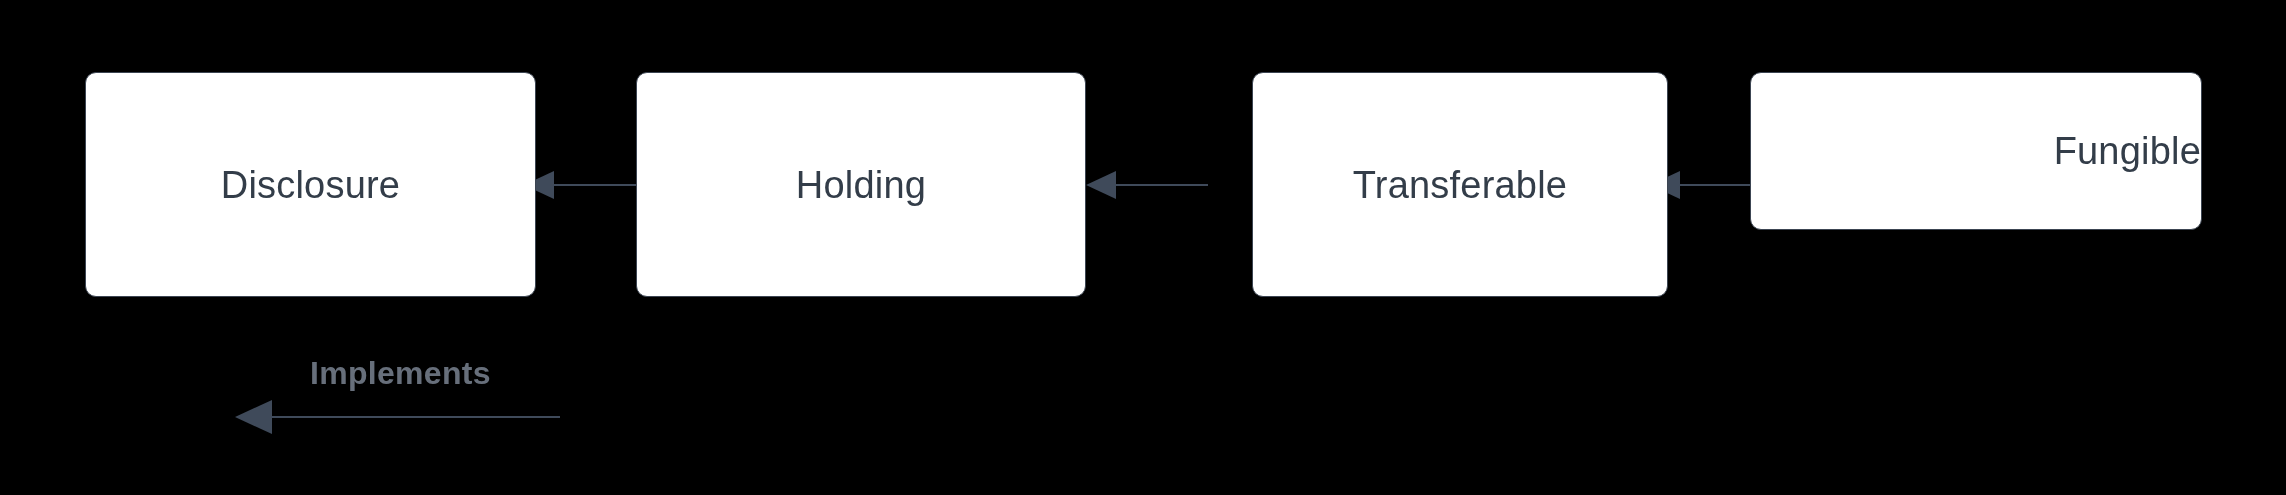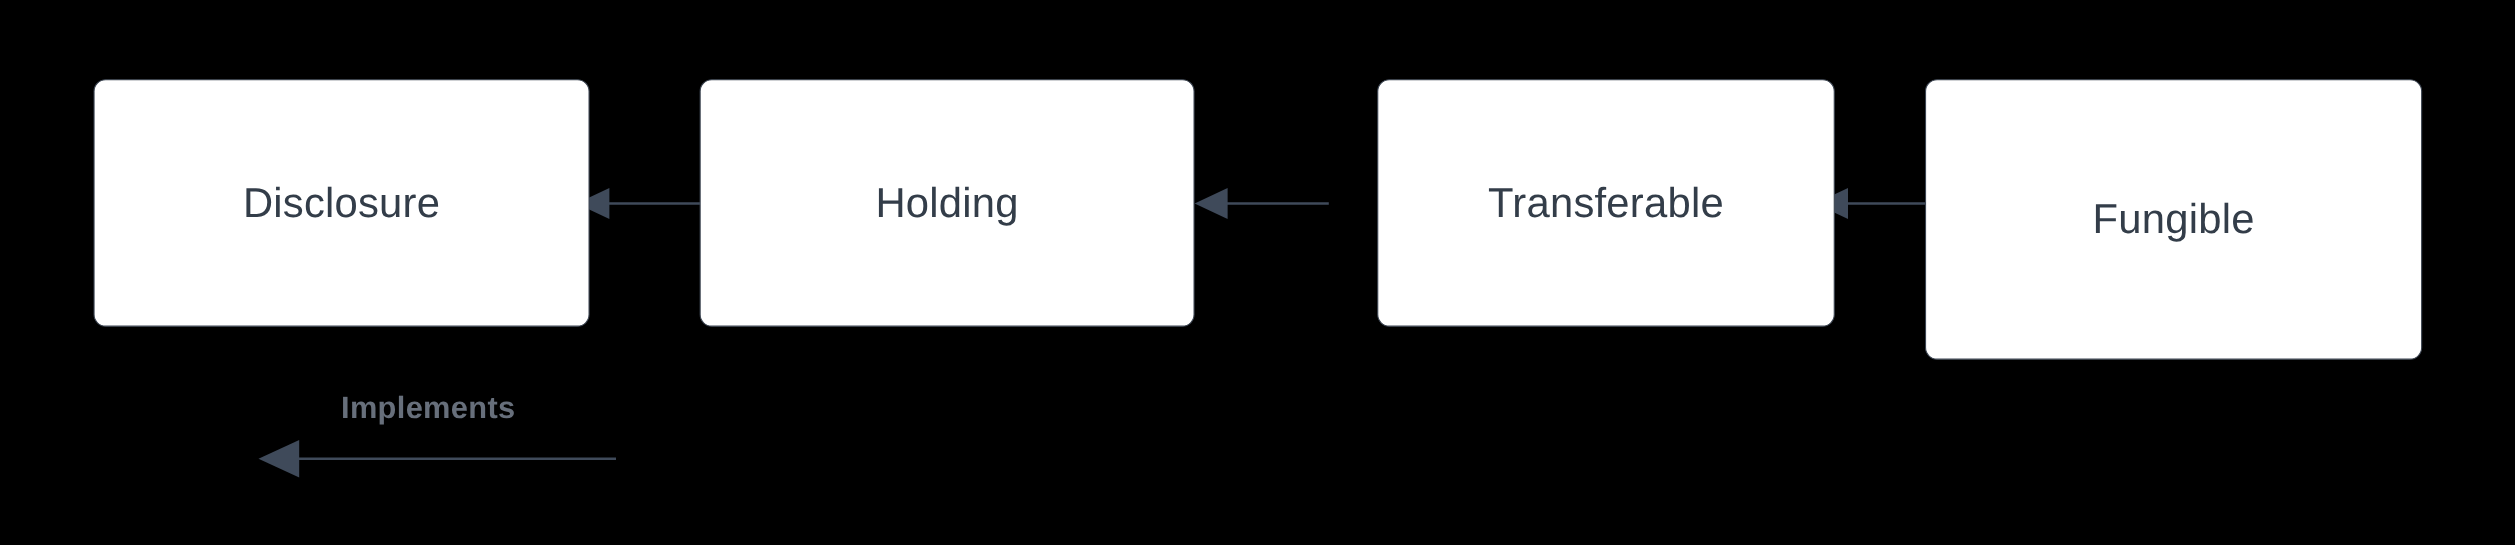--- a/index.html
+++ b/index.html
@@ -61,21 +61,21 @@
   }
 
   
   .legend {
     position: absolute;
     z-index: 4;
   }
   .legend-label {
     position: absolute;
     font-family: "Liberation Sans", sans-serif;
-    font-size: 28px;
+    font-size: 32px;
     font-weight: 700;
     color: #676f7b;
     white-space: nowrap;
     letter-spacing: 0.3px;
     user-select: none;
   }
   .legend-arrow {
     position: absolute;
     overflow: visible;
   }
@@ -105,21 +105,21 @@
   </div>
 
   <div class="node-box" style="left:636px; top:72px; width:450px; height:225px;justify-content:center;">
     <span class="node-label">Holding</span>
   </div>
 
   <div class="node-box" style="left:1252px; top:72px; width:416px; height:225px;">
     <span class="node-label">Transferable</span>
   </div>
 
-  <div class="node-box" style="left:1750px; top:72px; width:452px; height:255px;">
+  <div class="node-box" style="left:1750px; top:72px; width:452px; height:158px;justify-content:flex-end;">
     <span class="node-label">Fungible</span>
   </div>
 
   <div class="legend" style="left:230px; top:355px; width:360px; height:80px;">
 
     <span class="legend-label" style="left:80px; top:0px;">Implements</span>
 
     <svg class="legend-arrow" style="left:0px; top:44px; width:330px; height:36px;" viewBox="0 0 330 36">
       <line class="edge-line" x1="330" y1="18" x2="40" y2="18"></line>
       <polygon class="edge-head" points="5,18 42,1 42,35"></polygon>

